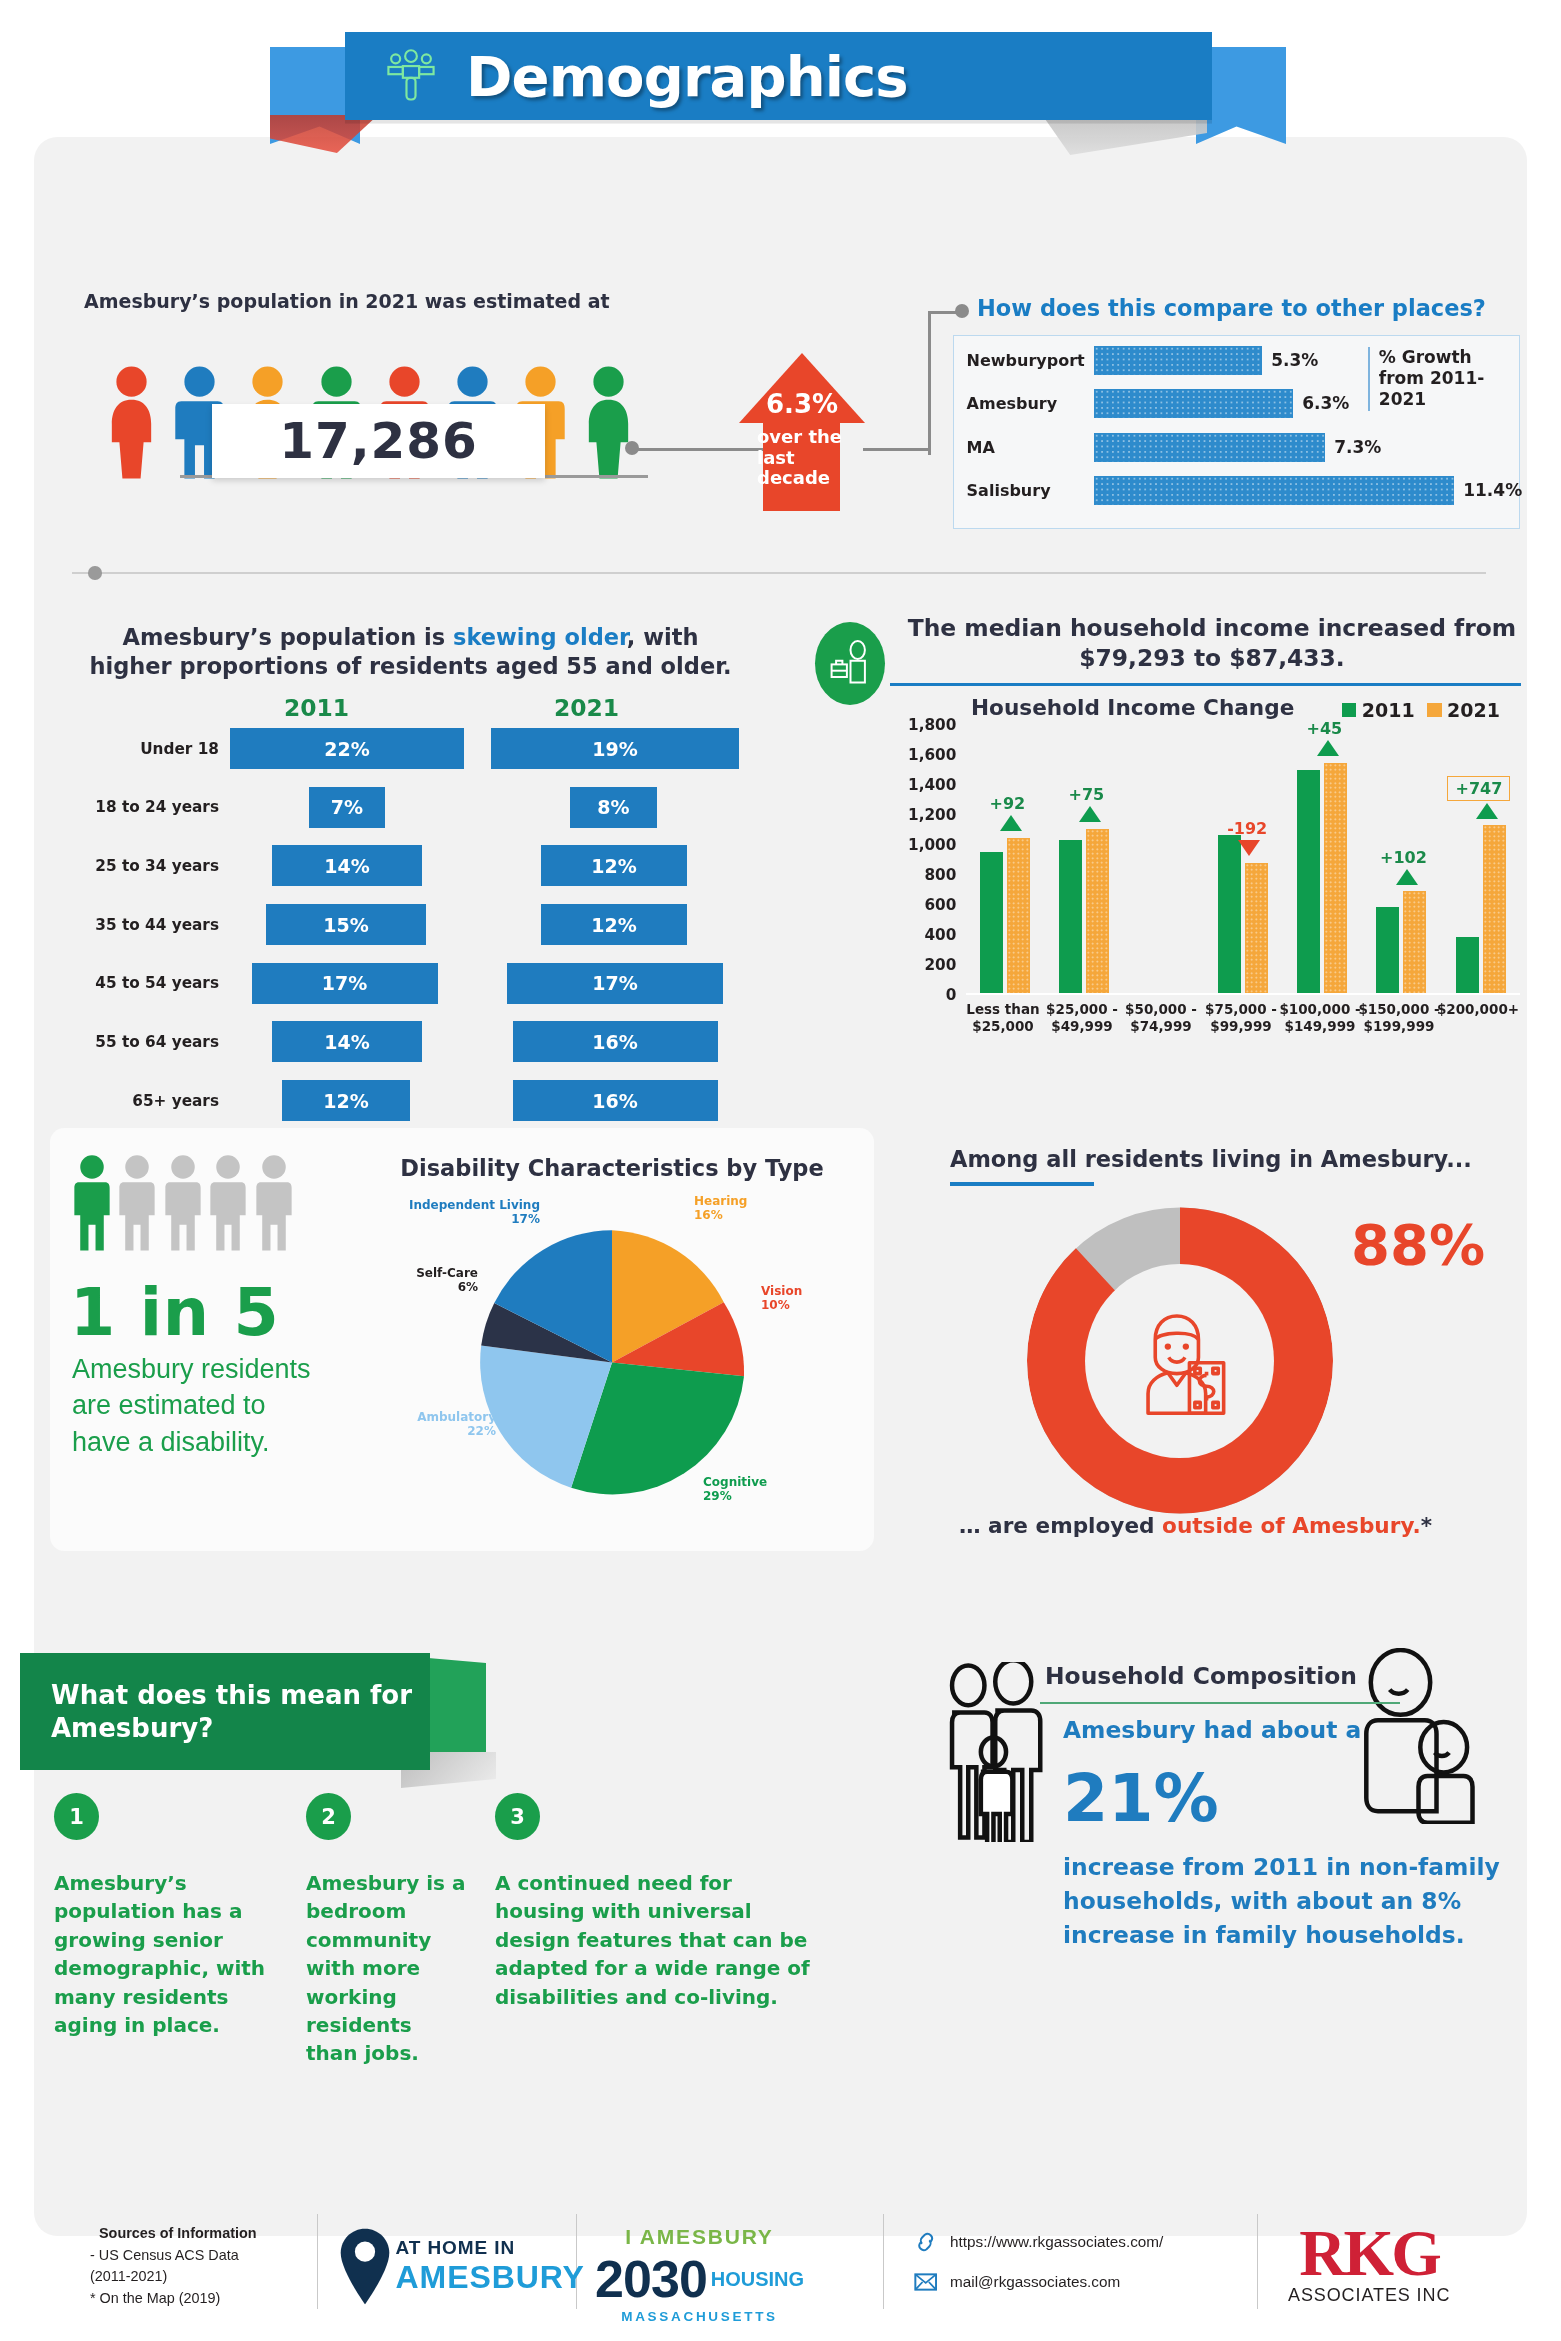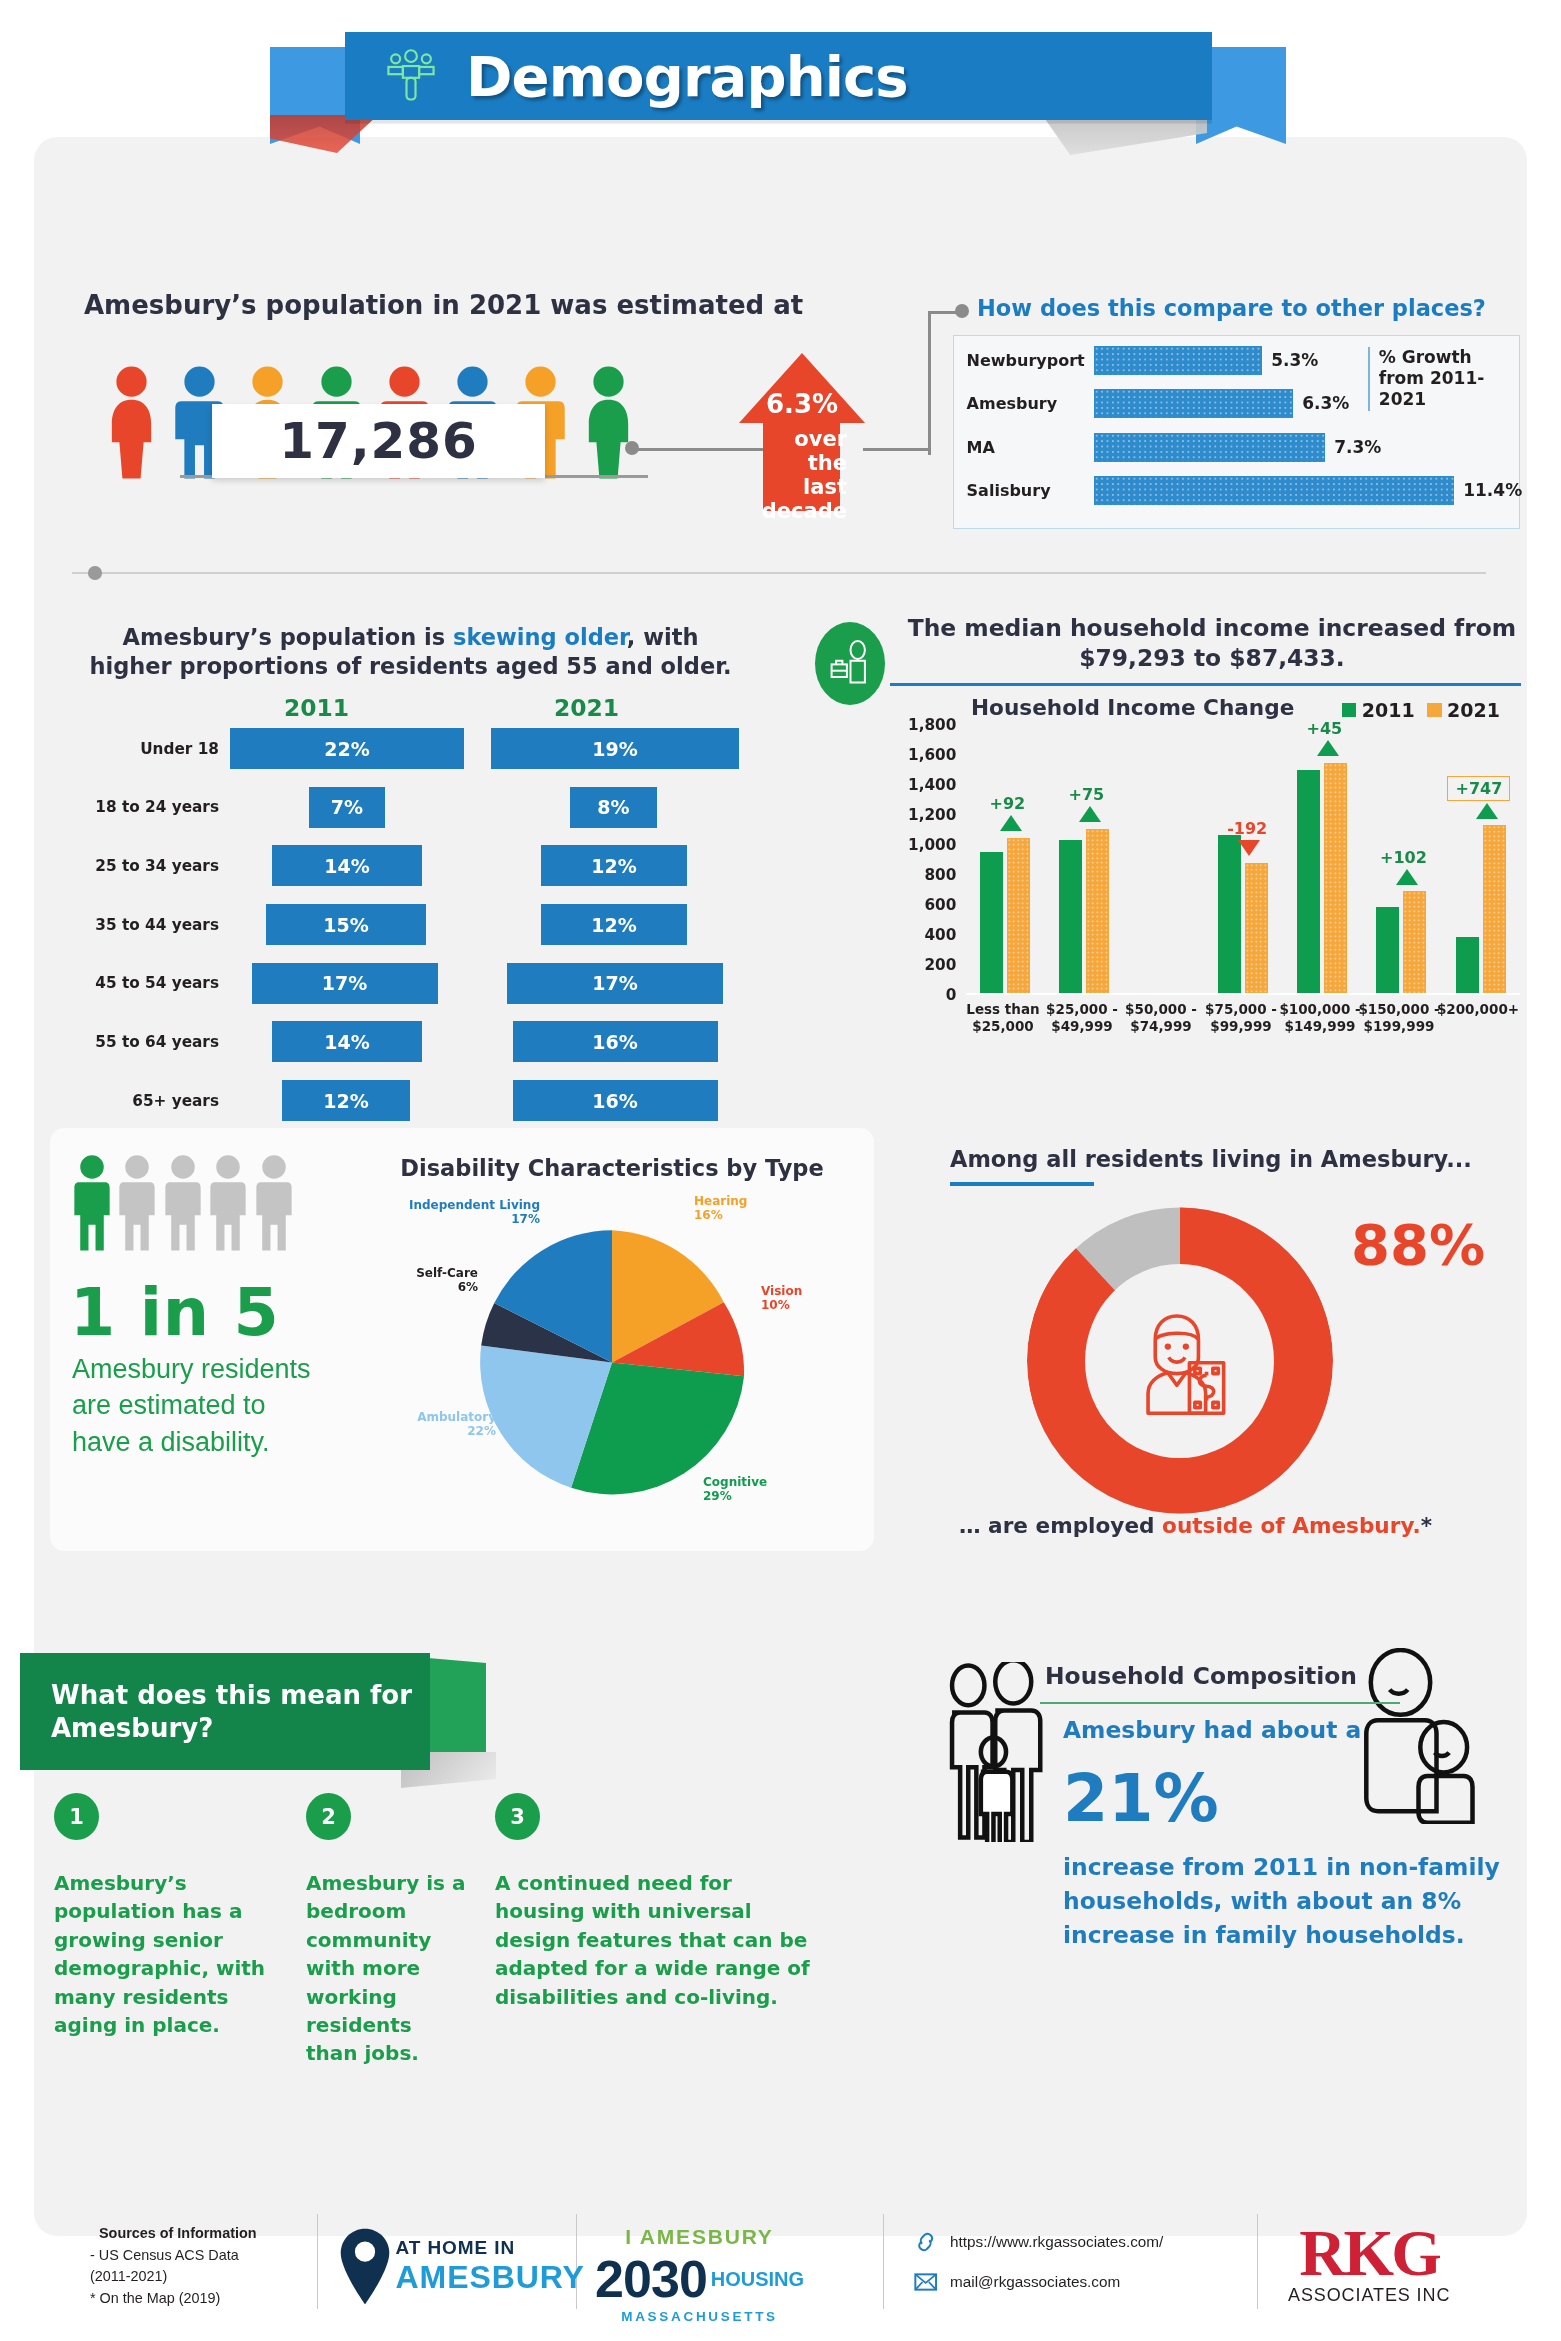--- a/index.html
+++ b/index.html
@@ -41,21 +41,21 @@
     box-shadow:0 3.6px 0 rgba(0,0,0,.10);
   }
   .banner h1{
     color:#fff; font-size:56px; font-weight:bold; letter-spacing:-0.9px;
     text-shadow:2.7px 2.7px 3.6px rgba(0,0,0,.35);
     font-family:"DejaVu Sans", sans-serif;
   }
   
   .pop-head{
     position:absolute; left:84px; top:290px;
-    font-size:26px; font-weight:bold; color:#2e3142;
+    font-size:19px; font-weight:bold; color:#2e3142;
     font-family:"DejaVu Sans", sans-serif;
   }
   .people-row{ position:absolute; left:101px; top:365px; display:flex; gap:7.2px; }
   .pop-box{
     position:absolute; left:212px; top:404px; width:333px; height:74px;
     background:#fff; display:flex; align-items:center; justify-content:center;
     box-shadow:0 2.7px 6.3px rgba(0,0,0,.17);
   }
   .pop-box span{
     font-size:50px; font-weight:bold; color:#2e3142; letter-spacing:0.9px;
@@ -70,22 +70,22 @@
     clip-path:polygon(50% 0,100% 100%,0 100%);
   }
   .arrow-up .body{
     position:absolute;left:24px;top:63px;width:77px;height:95px;background:#e8462a;
   }
   .arrow-pct{
     position:absolute;left:0;top:36px;width:126px;text-align:center;color:#fff;
     font-size:26px;font-weight:bold;font-family:"DejaVu Sans",sans-serif;
   }
   .arrow-sub{
-    position:absolute;left:18px;top:74px;width:90px;text-align:right;color:#fff;
-    font-size:21px;font-weight:bold;line-height:1.15;font-family:"DejaVu Sans",sans-serif;
+    position:absolute;left:18px;top:74px;width:90px;text-align:left;color:#fff;
+    font-size:18px;font-weight:bold;line-height:1.15;font-family:"DejaVu Sans",sans-serif;
   }
   .connector{ position:absolute; left:631px; top:448px; width:153px; height:2.7px; background:#8b8b8b; }
   .connector-dot{ position:absolute; left:625px; top:441px; width:14.4px;height:14.4px;border-radius:50%;background:#8b8b8b;}
   .elbow-v{ position:absolute; left:928px; top:311px; width:2.7px; height:144px; background:#8b8b8b;}
   .elbow-h{ position:absolute; left:928px; top:311px; width:32px; height:2.7px; background:#8b8b8b;}
   .elbow-h2{ position:absolute; left:863px; top:448px; width:68px; height:2.7px; background:#8b8b8b;}
   .elbow-dot{ position:absolute; left:955px; top:304px; width:14.4px;height:14.4px;border-radius:50%;background:#8b8b8b;}
   .compare-title{
     position:absolute; left:977px; top:295px; font-size:22.5px; font-weight:bold;
     color:#1a7dc4; font-family:"DejaVu Sans",sans-serif;

